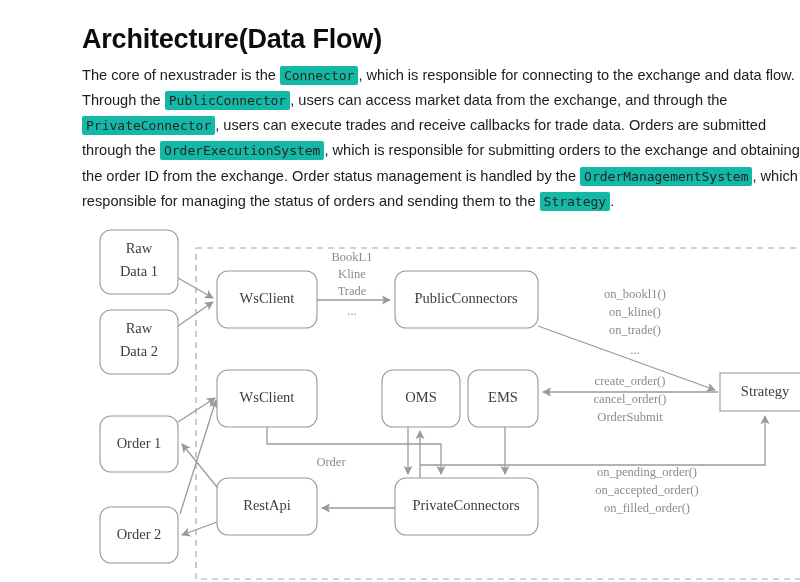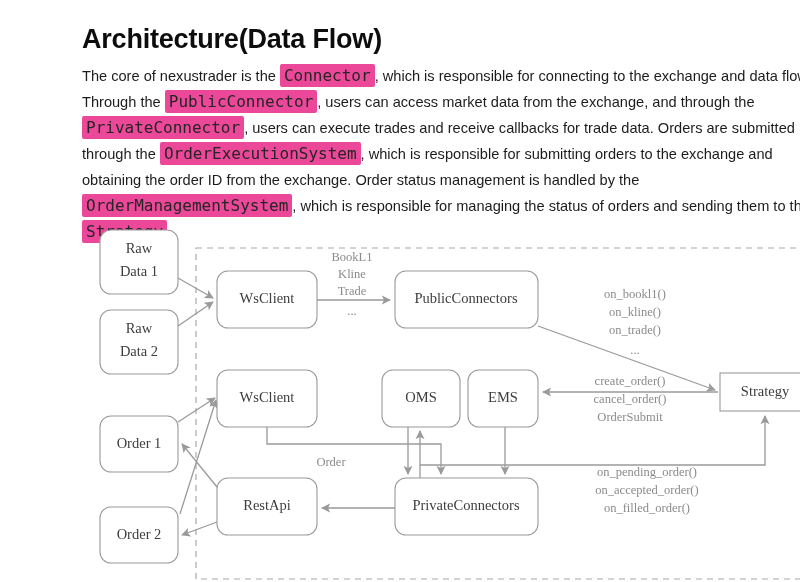--- a/index.html
+++ b/index.html
@@ -39,22 +39,22 @@
     left: 34px;
     top: 48px;
     width: 734px;
     font-size: 14.6px;
     line-height: 25.3px;
     color: #1c1c1c;
     text-align: left;
   }
   #intro-paragraph code {
     font-family: "DejaVu Sans Mono", "Liberation Mono", monospace;
-    font-size: 16px;
-    background: #ec4899;
+    font-size: 13px;
+    background: #14b8a6;
     border-radius: 2px;
     padding: 2px 4px 2px 4px;
     color: #252525;
     white-space: nowrap;
   }
   
   #diagram {
     position: absolute;
     left: 12px;
     top: 222px;

